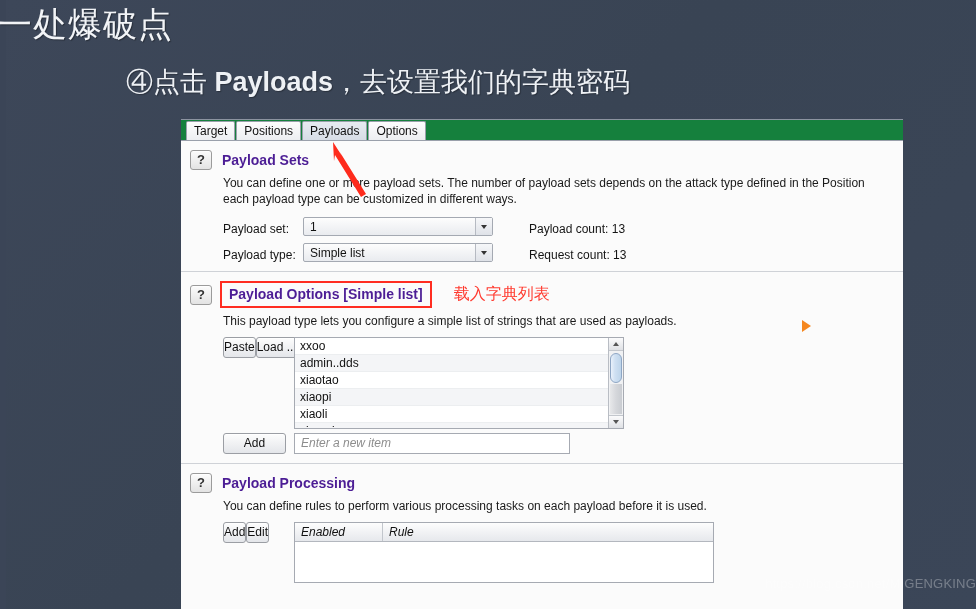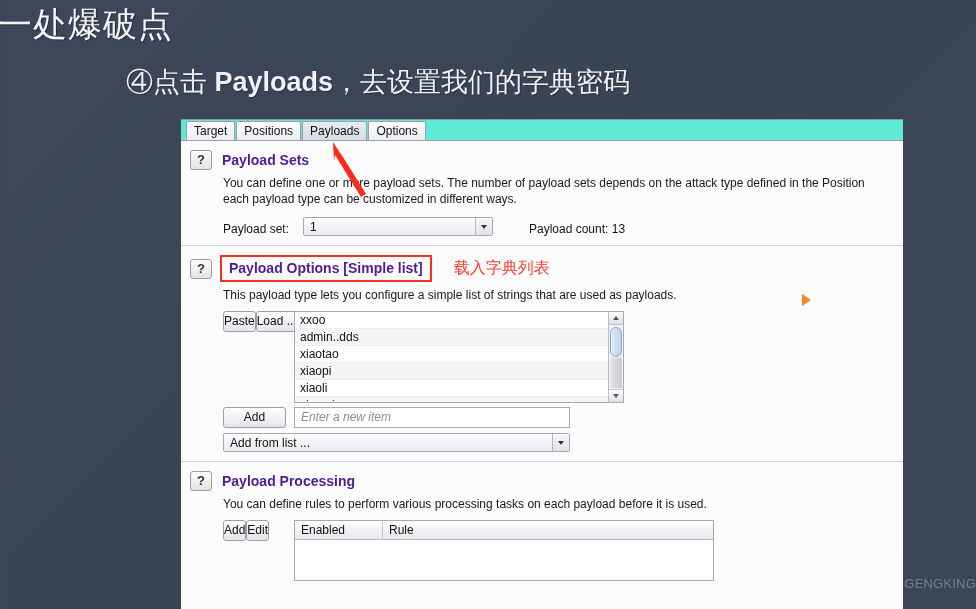--- a/index.html
+++ b/index.html
@@ -43,21 +43,21 @@
     width: 722px; height: 490px;
     background: #fbfbfb;
     border-top: 1px solid #8c93a0;
     overflow: hidden;
   }
 
   
   .tabbar {
     position: relative;
     height: 21px;
-    background: #5eead4;
+    background: #15803d;
     border-bottom: 1px solid #9aa0ab;
     padding-left: 5px;
     display: flex;
     align-items: flex-end;
   }
   .tab {
     height: 19px;
     line-height: 18px;
     padding: 0 7px;
     font-size: 12px;
@@ -295,20 +295,21 @@
     border: 1px solid #a6aab2;
     background: #fff;
   }
   .ptable .phead {
     display: flex;
     height: 19px;
     background: linear-gradient(to bottom, #fdfdfd 0%, #e6e8ec 100%);
     border-bottom: 1px solid #b3b7be;
     font-size: 12px;
     color: #111;
+    font-style: italic;
   }
   .ptable .phead div { line-height: 18px; padding-left: 6px; }
   .pc-enabled { width: 88px; border-right: 1px solid #c2c6cc; }
   .pc-rule { flex: 1; }
   .ptable .pbody { height: 40px; background: #fff; }
 
   
   .red-arrow { position: absolute; pointer-events: none; }
 
   .watermark {
@@ -355,20 +356,30 @@
         <div class="rows">
           <div class="row">
             <div class="lbl">Payload set:</div>
             <div class="combo">
               <span>1</span>
               <span class="arrow">
                   <i></i>
                 </span>
             </div>
             <div class="counter">Payload count: 13</div>
+          </div>
+          <div class="row">
+            <div class="lbl">Payload type:</div>
+            <div class="combo">
+              <span>Simple list</span>
+              <span class="arrow">
+                  <i></i>
+                </span>
+            </div>
+            <div class="counter">Request count: 13</div>
           </div>
         </div>
         <hr class="sep">
       </div>
 
       <div class="section">
         <div class="sec-head">
           <div class="help-btn">?</div>
           <div class="sec-title boxed">Payload Options [Simple list]</div>
           <div class="annot-cn">载入字典列表</div>
@@ -401,26 +412,20 @@
             </div>
           </div>
           <div class="orange-marker"></div>
         </div>
 
         <div class="addrow">
           <div class="btn">Add</div>
           <div class="newitem">Enter a new item</div>
         </div>
 
-        <div class="addfrom">
-          <span>Add from list ...</span>
-          <span class="arrow">
-              <i></i>
-            </span>
-        </div>
 
         <hr class="sep">
       </div>
 
       <div class="section">
         <div class="sec-head">
           <div class="help-btn">?</div>
           <div class="sec-title">Payload Processing</div>
         </div>
         <div class="sec-desc">You can define rules to perform various processing tasks on each payload before it is used.</div>

